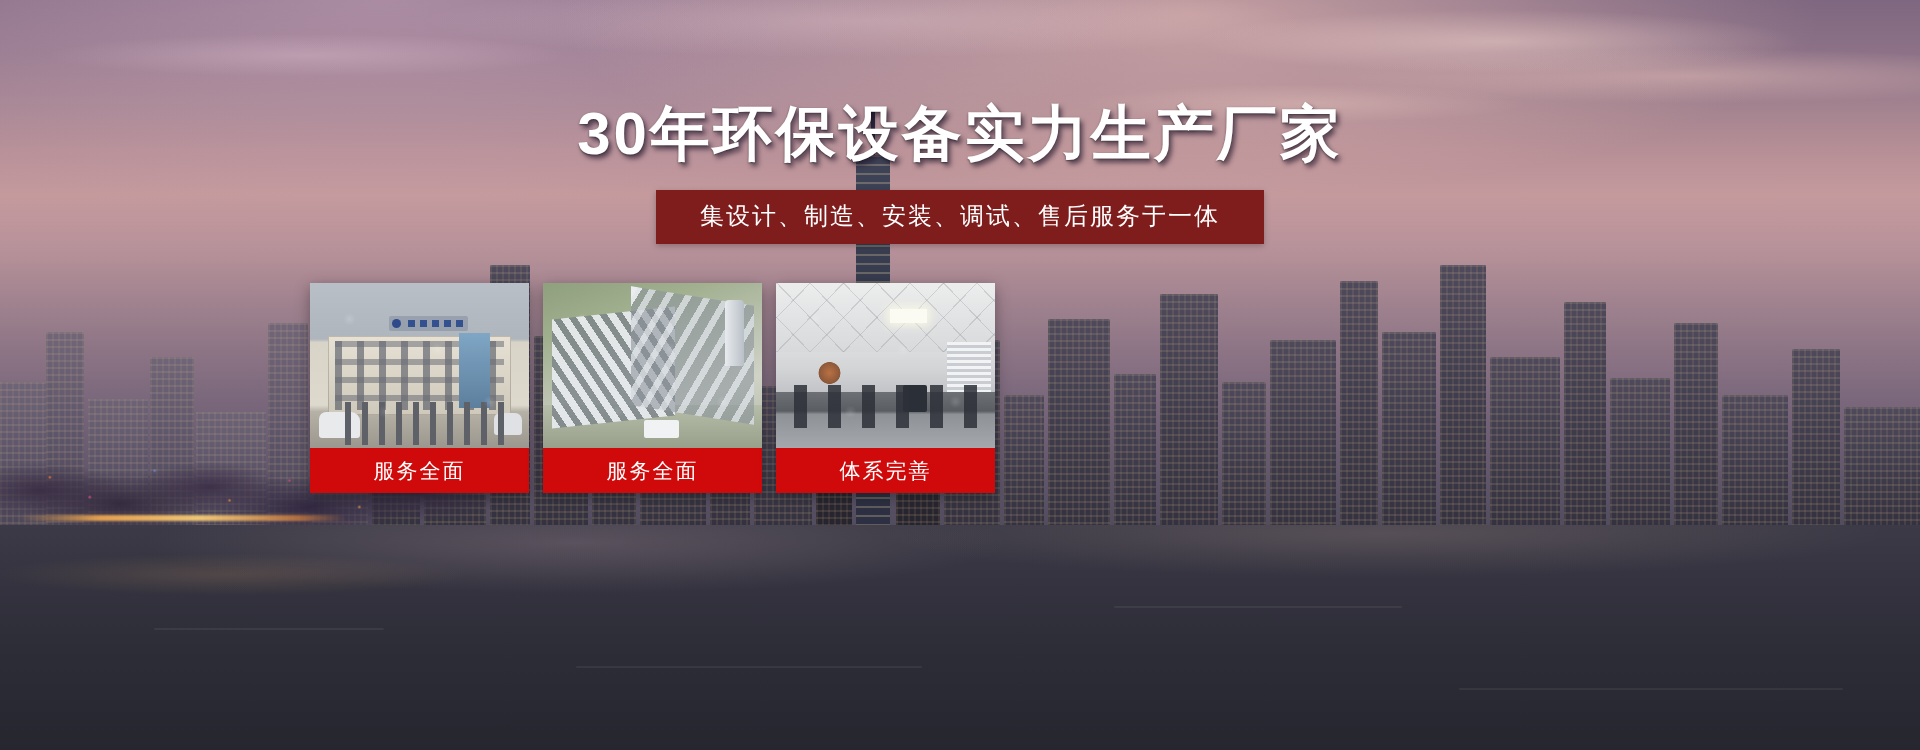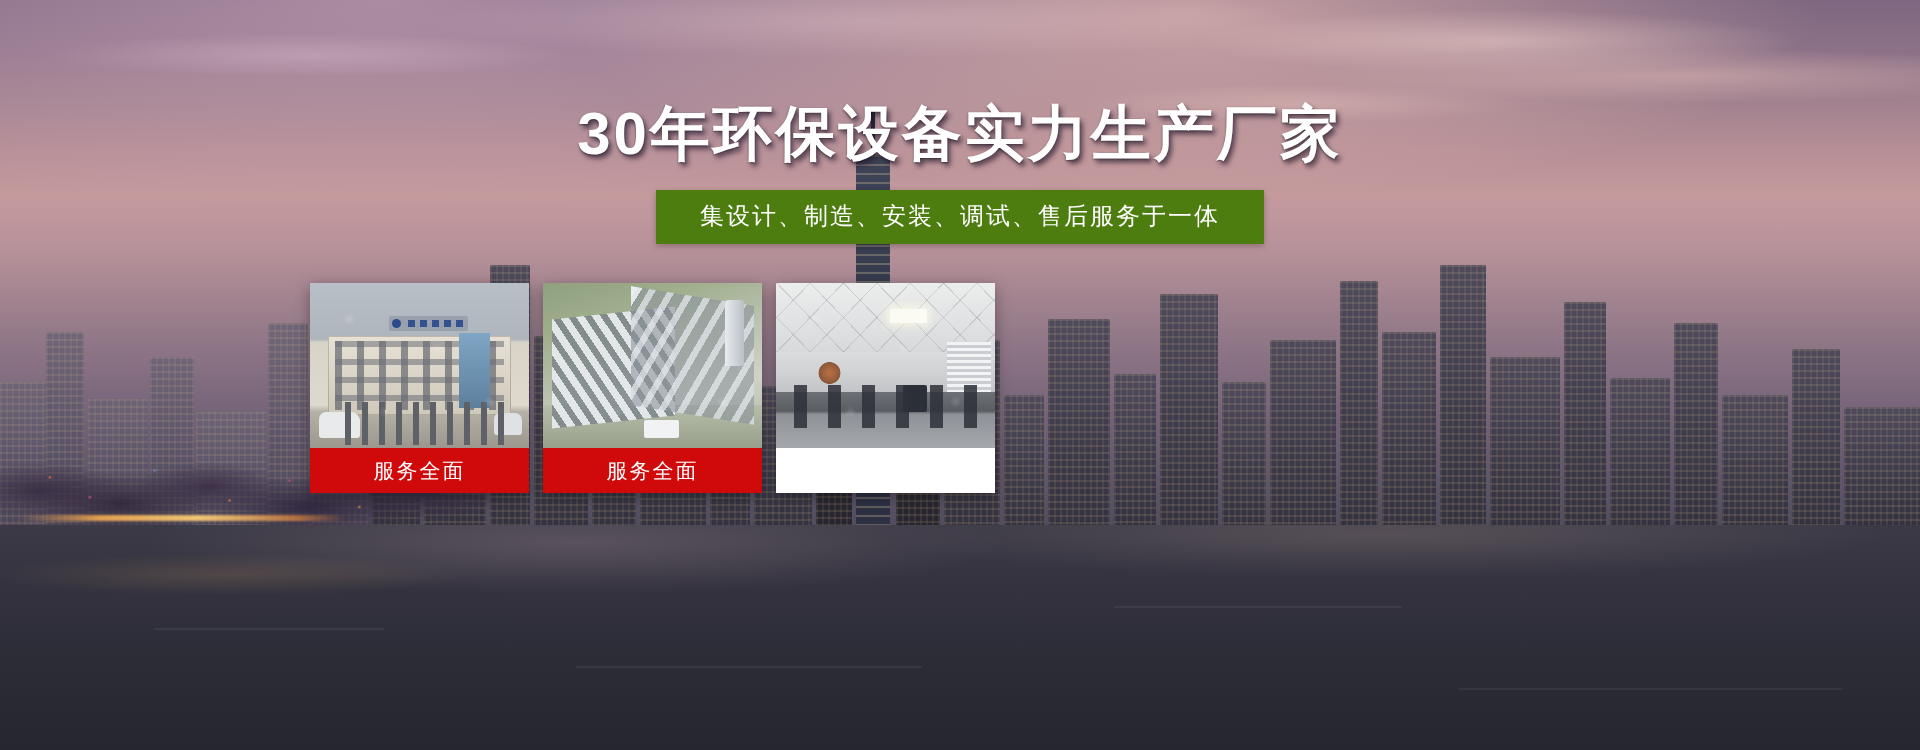--- a/index.html
+++ b/index.html
@@ -110,21 +110,21 @@
     text-align:center; color:#ffffff;
     font-size:60px; font-weight:700; letter-spacing:3px; line-height:1.05;
     text-shadow:3px 4px 5px rgba(30,20,40,.65), 0 1px 2px rgba(0,0,0,.5);
     white-space:nowrap;
   }
 
   
   .subbar-wrap { position:absolute; left:0; top:190px; width:100%; text-align:center; }
   .subbar {
     display:inline-block;
-    background:#4d7c0f;
+    background:#7f1d1d;
     color:#ffffff;
     font-size:24px; font-weight:400; letter-spacing:2px;
     padding:10px 44px 12px;
     white-space:nowrap;
     box-shadow:0 2px 6px rgba(0,0,0,.25);
   }
 
   
   .cards {
     position:absolute; left:310px; top:283px;
@@ -408,17 +408,18 @@
       <div class="card-photo p3">
         <div class="p3-ceiling"></div>
         <div class="p3-light"></div>
         <div class="p3-blinds"></div>
         <div class="p3-wallart"></div>
         <div class="p3-desks"></div>
         <div class="p3-monitor"></div>
         <div class="p3-people"></div>
         <div class="wm"></div>
       </div>
+      <div class="card-caption">体系完善</div>
     </div>
 
 
   </div>
 </div>
 
 </body></html>

